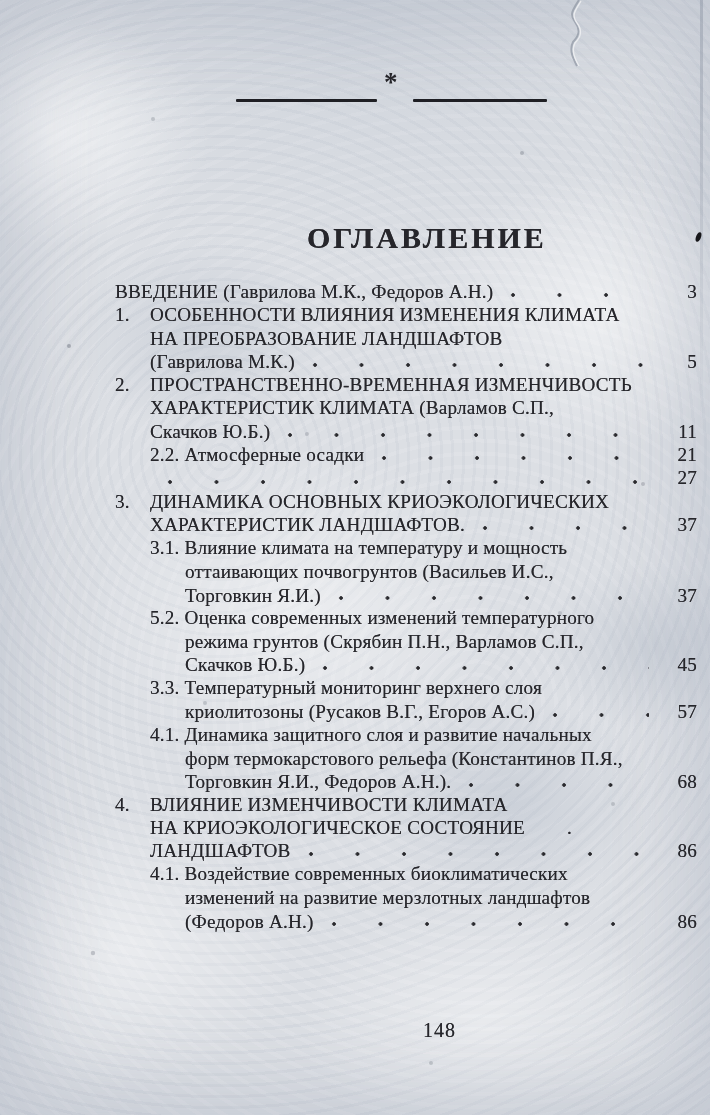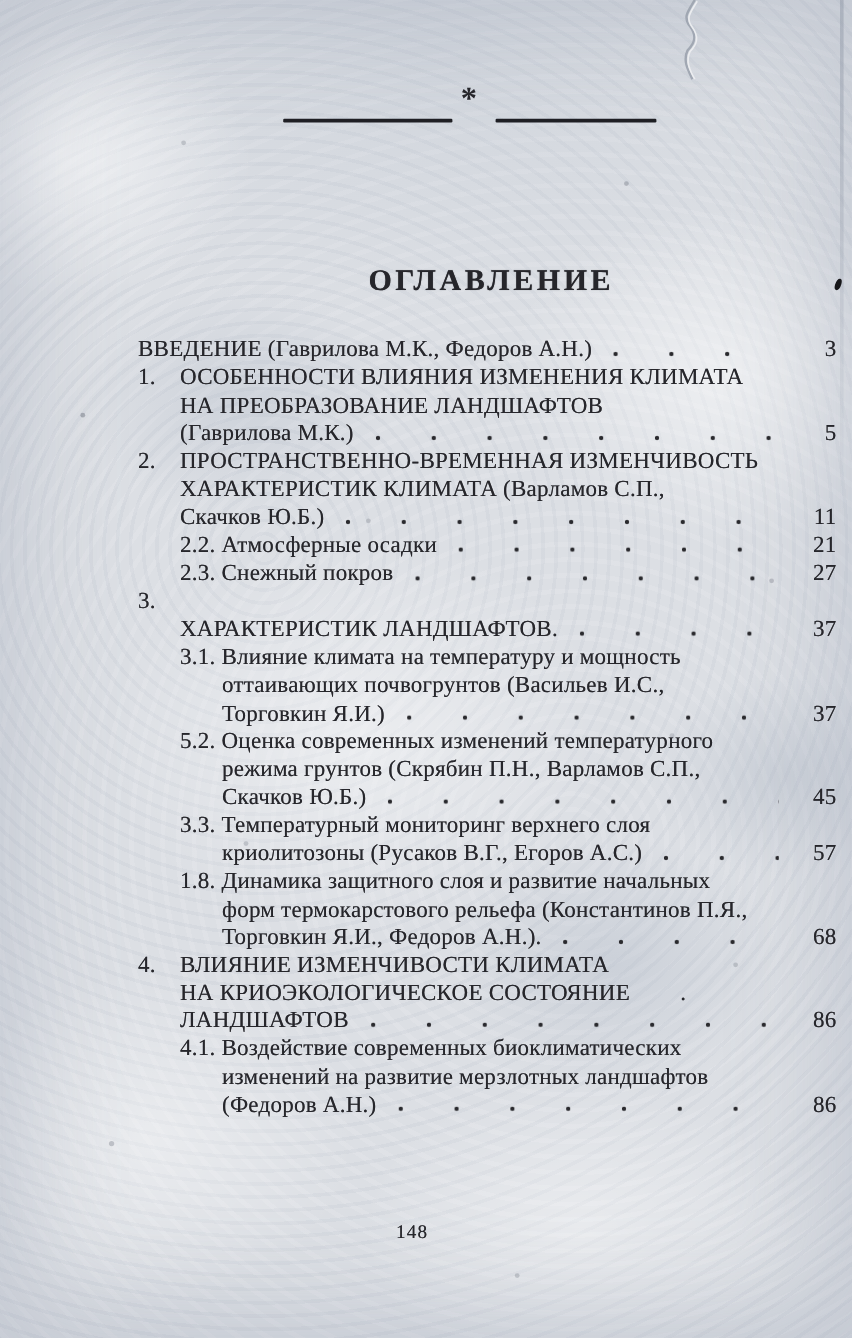--- a/index.html
+++ b/index.html
@@ -36,42 +36,42 @@
     background:linear-gradient(to bottom, rgba(148,156,170,.55), rgba(148,156,170,0));}
   .crease{position:absolute;left:553px;top:0;}
 
   .ornament{position:absolute;left:236px;top:70px;width:311px;height:36px;}
   .orn-line{position:absolute;top:29px;height:3px;background:#1f1f24;border-radius:1px;}
   .orn-left{left:0;width:141px;}
   .orn-right{right:0;width:134px;}
   .orn-star{position:absolute;left:148px;top:-1px;font-size:27px;font-weight:bold;line-height:1;}
 
   .title{position:absolute;left:307px;top:221px;margin:0;
-    font-size:25px;font-weight:bold;letter-spacing:3px;line-height:1.1;
+    font-size:30px;font-weight:bold;letter-spacing:3px;line-height:1.1;
     text-shadow:0 0 .6px rgba(30,30,35,.8);}
 
   .ink-speck{position:absolute;left:696px;top:232px;width:5px;height:10px;background:#17171a;
     border-radius:60% 40% 60% 40%;transform:rotate(14deg);}
 
   .toc{position:absolute;left:115px;top:281px;width:582px;
     font-size:19.2px;letter-spacing:.2px;text-shadow:0 0 .5px rgba(38,38,43,.65);}
   .row{display:flex;align-items:baseline;height:23.3px;}
   .row.ind1{padding-left:35px;}
   .row.ind2{padding-left:70px;align-items:center;}
   .num{flex:0 0 35px;}
   .txt{flex:0 0 auto;white-space:pre;}
   .trail{margin-left:42px;flex:0 0 auto;}
   .leader{flex:1 1 auto;align-self:stretch;margin:0 14px 0 10px;
     background-image:radial-gradient(circle at 10px 50%, #2a2a2e 1.5px, rgba(0,0,0,0) 2.1px);
     background-size:46.5px 8px;background-repeat:repeat-x;
     background-position:left 0 bottom 5px;}
   .pg{flex:0 0 auto;min-width:34px;text-align:right;}
 
-  .folio{position:absolute;left:330px;top:1019px;width:126px;text-align:left;
-    font-size:16px;letter-spacing:1px;text-shadow:0 0 .5px rgba(38,38,43,.65);}
+  .folio{position:absolute;left:330px;top:1019px;width:126px;text-align:right;
+    font-size:20px;letter-spacing:1px;text-shadow:0 0 .5px rgba(38,38,43,.65);}
 </style>
 </head>
 <body>
 
 <div class="page">
   <div class="texture"></div>
   <div class="specks"></div>
   <div class="edge-crease"></div>
   <svg class="crease" width="44" height="74" viewBox="0 0 44 74">
     <path d="M 26 0 C 20 10, 16 14, 22 22 C 28 30, 26 36, 20 42 C 16 50, 20 58, 24 66" fill="none" stroke="#99a0ab" stroke-width="2" opacity="0.85"></path>
@@ -131,27 +131,27 @@
   </div>
       <div class="row ind1">
 
     <span class="txt">2.2. Атмосферные осадки</span>
 
     <span class="leader"></span>
     <span class="pg">21</span>
   </div>
       <div class="row ind1">
 
-    <span class="txt">2.3. Снежный покров</span>
 
     <span class="leader"></span>
     <span class="pg">27</span>
   </div>
       <div class="row ind0">
     <span class="num">3.</span>
+    <span class="txt">ДИНАМИКА ОСНОВНЫХ КРИОЭКОЛОГИЧЕСКИХ</span>
 
   </div>
       <div class="row ind1">
 
     <span class="txt">ХАРАКТЕРИСТИК ЛАНДШАФТОВ.</span>
 
     <span class="leader"></span>
     <span class="pg">37</span>
   </div>
       <div class="row ind1">
@@ -195,21 +195,21 @@
   </div>
       <div class="row ind2">
 
     <span class="txt">криолитозоны (Русаков В.Г., Егоров А.С.)</span>
 
     <span class="leader"></span>
     <span class="pg">57</span>
   </div>
       <div class="row ind1">
 
-    <span class="txt">1.8. Динамика защитного слоя и развитие начальных</span>
+    <span class="txt">4.1. Динамика защитного слоя и развитие начальных</span>
 
   </div>
       <div class="row ind2">
 
     <span class="txt">форм термокарстового рельефа (Константинов П.Я.,</span>
 
   </div>
       <div class="row ind2">
 
     <span class="txt">Торговкин Я.И., Федоров А.Н.).</span>

